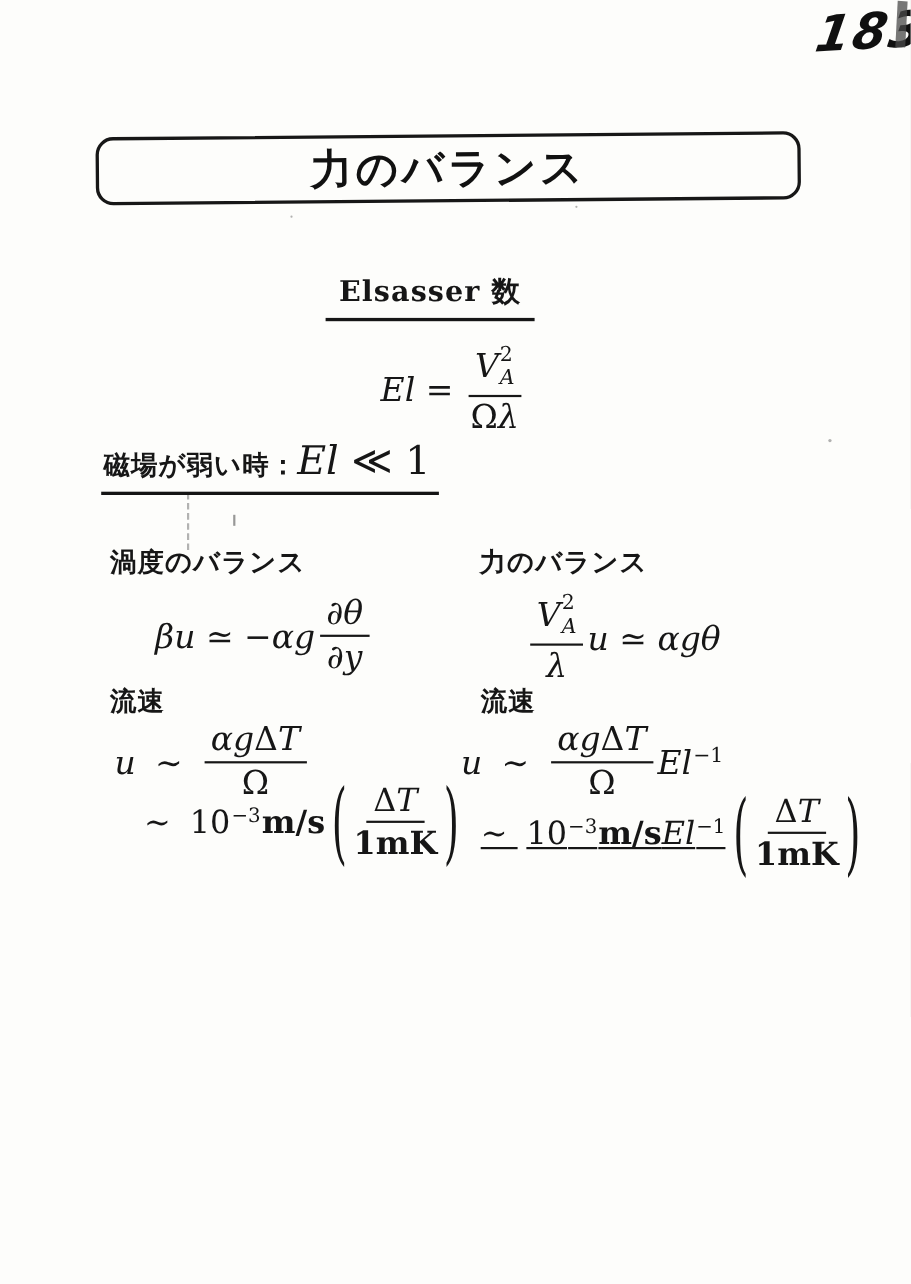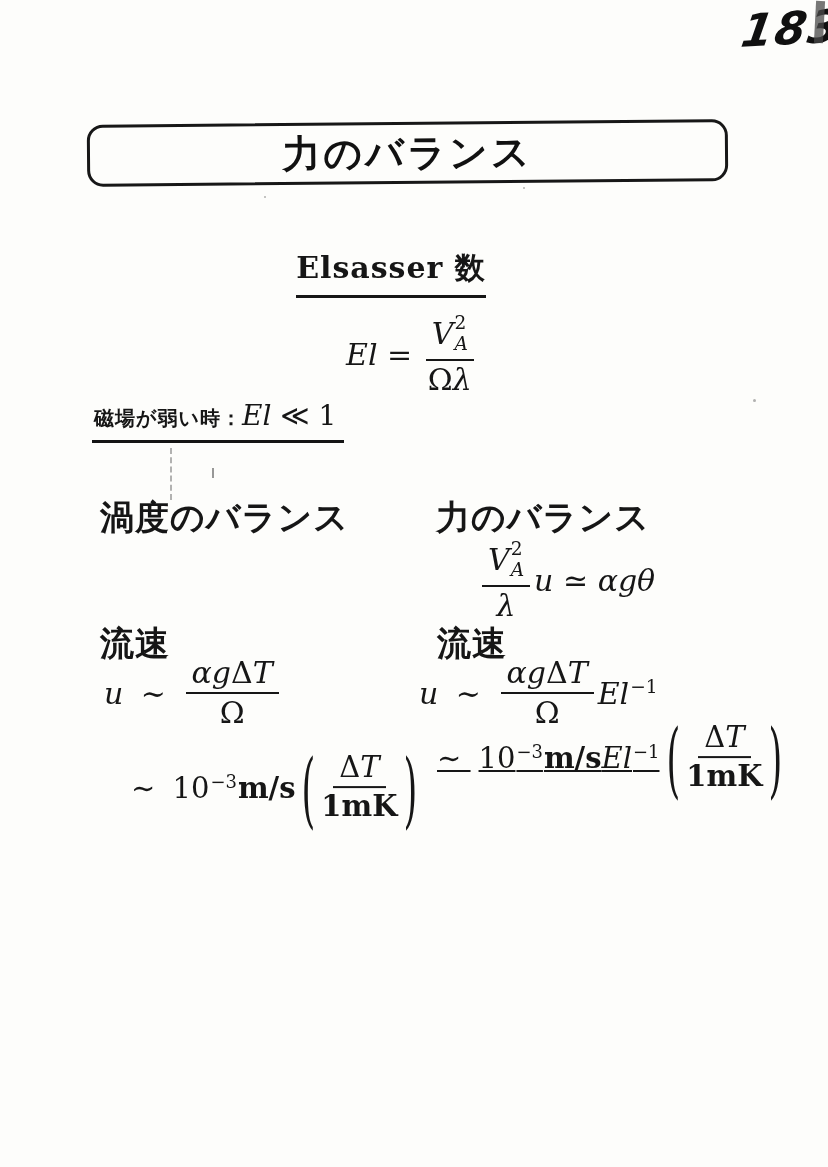--- a/index.html
+++ b/index.html
@@ -37,44 +37,44 @@
     font-family: sans-serif;
     font-size: 38px; font-weight: 700; letter-spacing: 3px;
     color: #111;
   }
 
   
   .elsasser-heading {
     left: 296px; top: 248px; width: 190px;
     text-align: center;
     font-family: "DejaVu Serif", serif;
-    font-size: 30px; font-weight: bold;
+    font-size: 26px; font-weight: bold;
     padding-bottom: 6px;
     border-bottom: 3px solid #161616;
     letter-spacing: 1px;
   }
 
   
   .case-heading {
     border-bottom: 3px solid #141414;
     padding: 0 8px 8px 2px;
     white-space: nowrap;
   }
   .case-heading .jp-part {
     font-family: sans-serif;
-    font-size: 20px; font-weight: 700; letter-spacing: 1px;
+    font-size: 24px; font-weight: 700; letter-spacing: 1px;
   }
-  .case-heading .math { font-size: 28px; }
+  .case-heading .math { font-size: 36px; }
   .case-weak { left: 92px; top: 402px; }
   .case-strong { left: 432px; top: 405px; }
 
   
   .col-label {
     font-family: Liberation Sans, sans-serif;
-    font-size: 34px; font-weight: 700; letter-spacing: 1px;
+    font-size: 24px; font-weight: 700; letter-spacing: 1px;
     white-space: nowrap;
   }
 
   
   .math { font-family: "DejaVu Serif", "DejaVu Sans", serif; white-space: nowrap; line-height: 1; }
   .mi { font-style: italic; }
   .mr { font-style: normal; }
   .mb { font-weight: bold; }
   .msup {
     font-size: 0.62em; position: relative; top: -0.58em;
@@ -138,26 +138,30 @@
             </span>
           </span></span>
         <span class="fden"><span class="mr">Ω</span><span class="mi">λ</span></span>
       </span></div>
 
   <div class="abs case-heading case-weak">
     <span class="jp-part">磁場が弱い時：</span><span class="math"><span class="mi">El</span><span class="mr"> ≪ 1</span></span>
   </div>
 
   <div class="abs col-label" style="left:100px; top:495px;">渦度のバランス</div>
+  <div class="abs math f30" style="left:141px; top:546px;"><span class="mi">βu</span><span class="mr"> ≃ −</span><span class="mi">αg</span><span class="mfrac">
+        <span class="fnum"><span class="mi">∂θ</span></span>
+        <span class="fden"><span class="mi">∂y</span></span>
+      </span></div>
   <div class="abs col-label" style="left:100px; top:621px;">流速</div>
   <div class="abs math f30" style="left:104px; top:661px;"><span class="mi">u</span><span class="msp" style="width: 8px;"></span><span class="mr"> ∼ </span><span class="msp" style="width: 6px;"></span><span class="mfrac">
         <span class="fnum"><span class="mi">αg</span><span class="mr">Δ</span><span class="mi">T</span></span>
         <span class="fden"><span class="mr">Ω</span></span>
       </span></div>
-  <div class="abs math f29" style="left:131px; top:756px;"><span class="mr">∼ </span><span class="msp" style="width: 8px;"></span><span class="mr">10</span><span class="msup">−3</span><span class="mb">m/s</span><span class="pgroup">
+  <div class="abs math f29" style="left:131px; top:716px;"><span class="mr">∼ </span><span class="msp" style="width: 8px;"></span><span class="mr">10</span><span class="msup">−3</span><span class="mb">m/s</span><span class="pgroup">
         <span class="bparen">(</span>
         <span class="pinner"><span class="mfrac">
             <span class="fnum"><span class="mr">Δ</span><span class="mi">T</span></span>
             <span class="fden"><span class="mb">1mK</span></span>
           </span></span>
         <span class="bparen">)</span>
       </span></div>
 
   <div class="abs col-label" style="left:436px; top:495px;">力のバランス</div>
   <div class="abs math f30" style="left:478px; top:542px;"><span class="mfrac">

